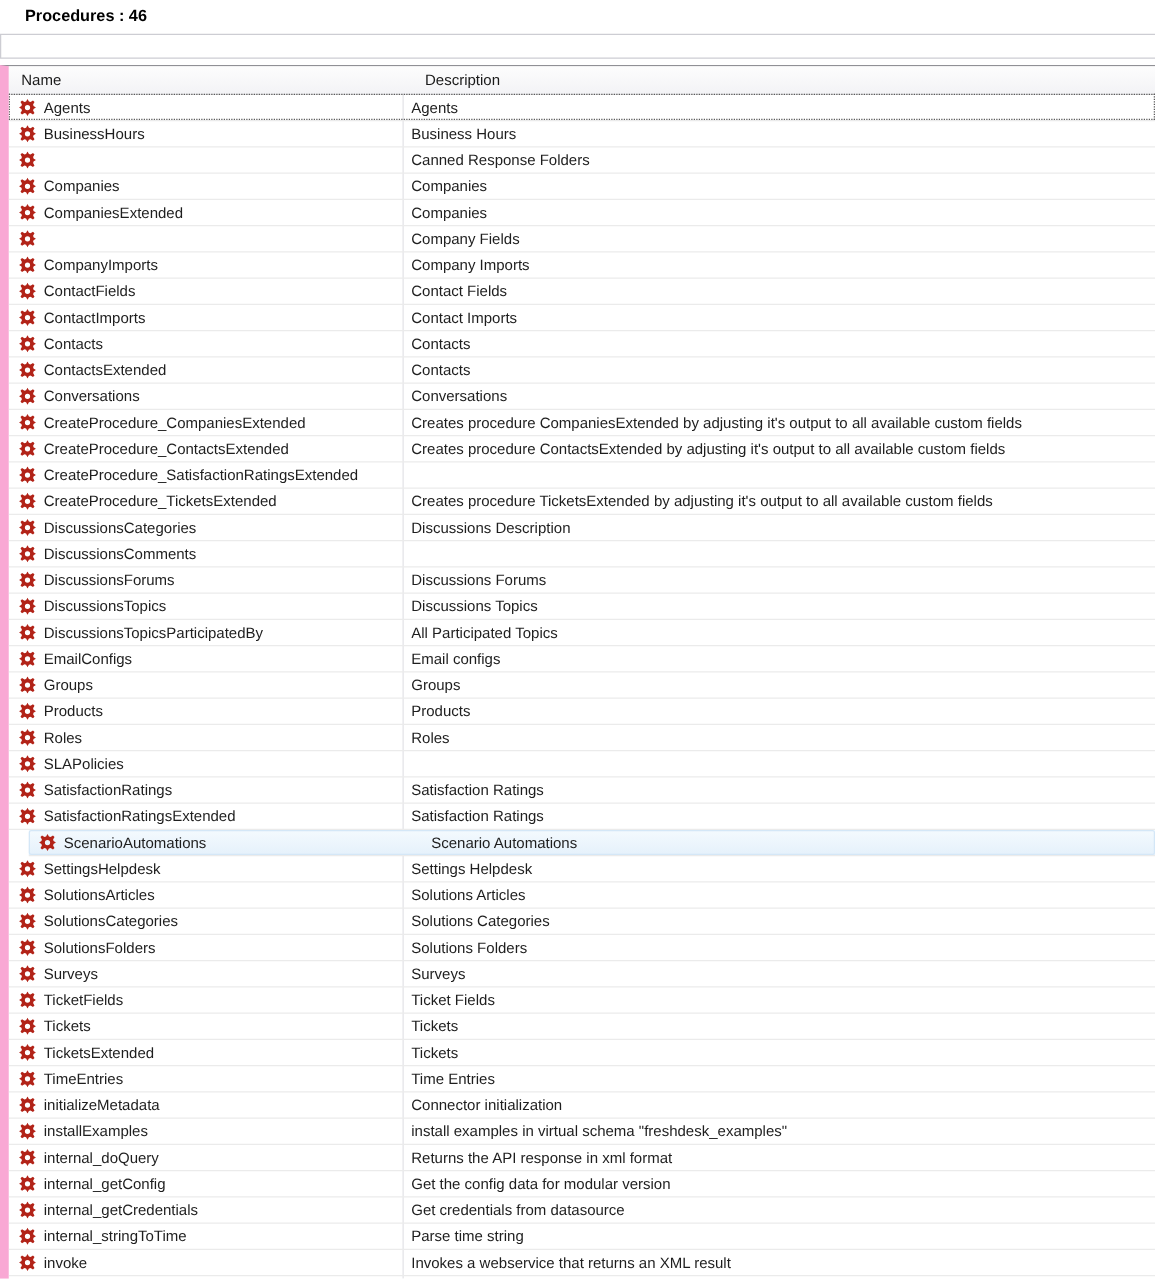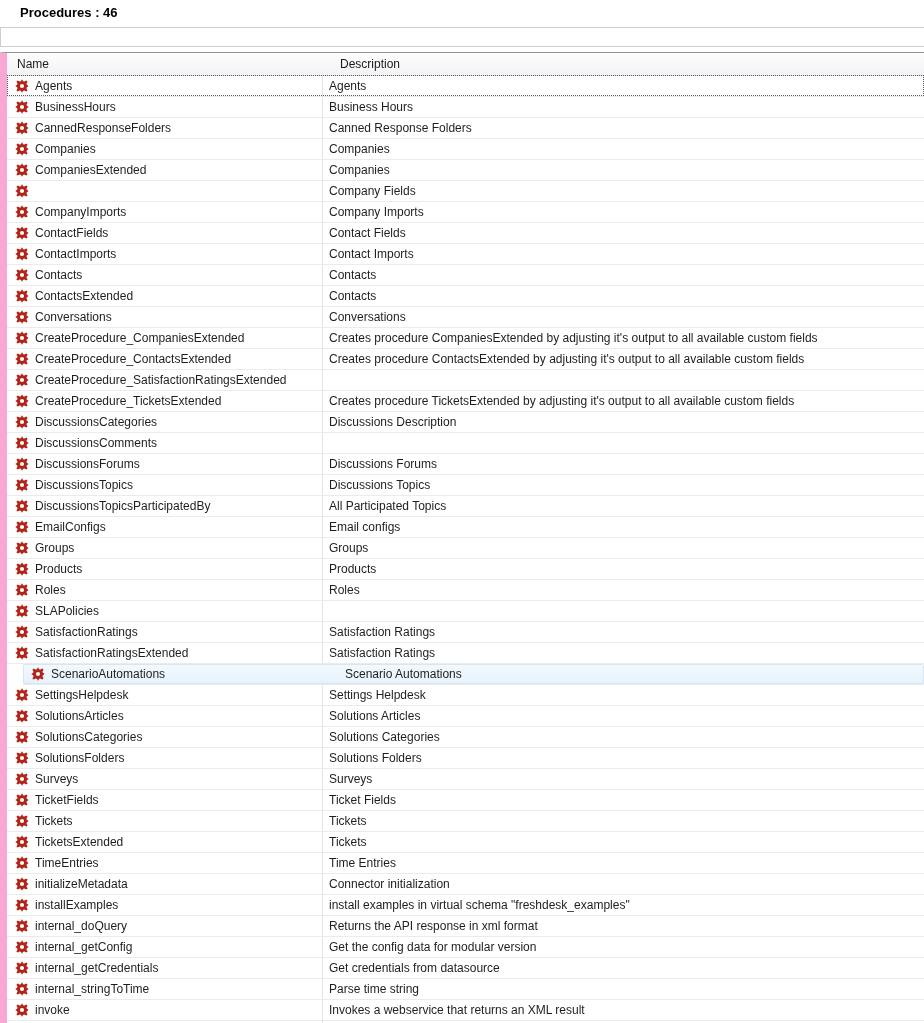--- a/index.html
+++ b/index.html
@@ -90,21 +90,20 @@
     <svg class="gear" viewBox="0 0 16 16" aria-hidden="true">
       <path fill="#b22318" fill-rule="evenodd" d="M8 0.3 L9.3 2.5 Q10.1 2.6 10.8 2.9 L13 1.6 L14.4 3 L13.1 5.2 Q13.4 5.9 13.5 6.7 L15.7 8 L13.5 9.3 Q13.4 10.1 13.1 10.8 L14.4 13 L13 14.4 L10.8 13.1 Q10.1 13.4 9.3 13.5 L8 15.7 L6.7 13.5 Q5.9 13.4 5.2 13.1 L3 14.4 L1.6 13 L2.9 10.8 Q2.6 10.1 2.5 9.3 L0.3 8 L2.5 6.7 Q2.6 5.9 2.9 5.2 L1.6 3 L3 1.6 L5.2 2.9 Q5.9 2.6 6.7 2.5 Z M8 5.6 A2.4 2.4 0 1 0 8 10.4 A2.4 2.4 0 1 0 8 5.6 Z"></path>
     </svg>
     <span class="cell-name">BusinessHours</span>
     <span class="cell-desc">Business Hours</span>
   </div>
       <div class="row">
     <svg class="gear" viewBox="0 0 16 16" aria-hidden="true">
       <path fill="#b22318" fill-rule="evenodd" d="M8 0.3 L9.3 2.5 Q10.1 2.6 10.8 2.9 L13 1.6 L14.4 3 L13.1 5.2 Q13.4 5.9 13.5 6.7 L15.7 8 L13.5 9.3 Q13.4 10.1 13.1 10.8 L14.4 13 L13 14.4 L10.8 13.1 Q10.1 13.4 9.3 13.5 L8 15.7 L6.7 13.5 Q5.9 13.4 5.2 13.1 L3 14.4 L1.6 13 L2.9 10.8 Q2.6 10.1 2.5 9.3 L0.3 8 L2.5 6.7 Q2.6 5.9 2.9 5.2 L1.6 3 L3 1.6 L5.2 2.9 Q5.9 2.6 6.7 2.5 Z M8 5.6 A2.4 2.4 0 1 0 8 10.4 A2.4 2.4 0 1 0 8 5.6 Z"></path>
     </svg>
-    <span class="cell-name">CannedResponseFolders</span>
     <span class="cell-desc">Canned Response Folders</span>
   </div>
       <div class="row">
     <svg class="gear" viewBox="0 0 16 16" aria-hidden="true">
       <path fill="#b22318" fill-rule="evenodd" d="M8 0.3 L9.3 2.5 Q10.1 2.6 10.8 2.9 L13 1.6 L14.4 3 L13.1 5.2 Q13.4 5.9 13.5 6.7 L15.7 8 L13.5 9.3 Q13.4 10.1 13.1 10.8 L14.4 13 L13 14.4 L10.8 13.1 Q10.1 13.4 9.3 13.5 L8 15.7 L6.7 13.5 Q5.9 13.4 5.2 13.1 L3 14.4 L1.6 13 L2.9 10.8 Q2.6 10.1 2.5 9.3 L0.3 8 L2.5 6.7 Q2.6 5.9 2.9 5.2 L1.6 3 L3 1.6 L5.2 2.9 Q5.9 2.6 6.7 2.5 Z M8 5.6 A2.4 2.4 0 1 0 8 10.4 A2.4 2.4 0 1 0 8 5.6 Z"></path>
     </svg>
     <span class="cell-name">Companies</span>
     <span class="cell-desc">Companies</span>
   </div>
       <div class="row">

